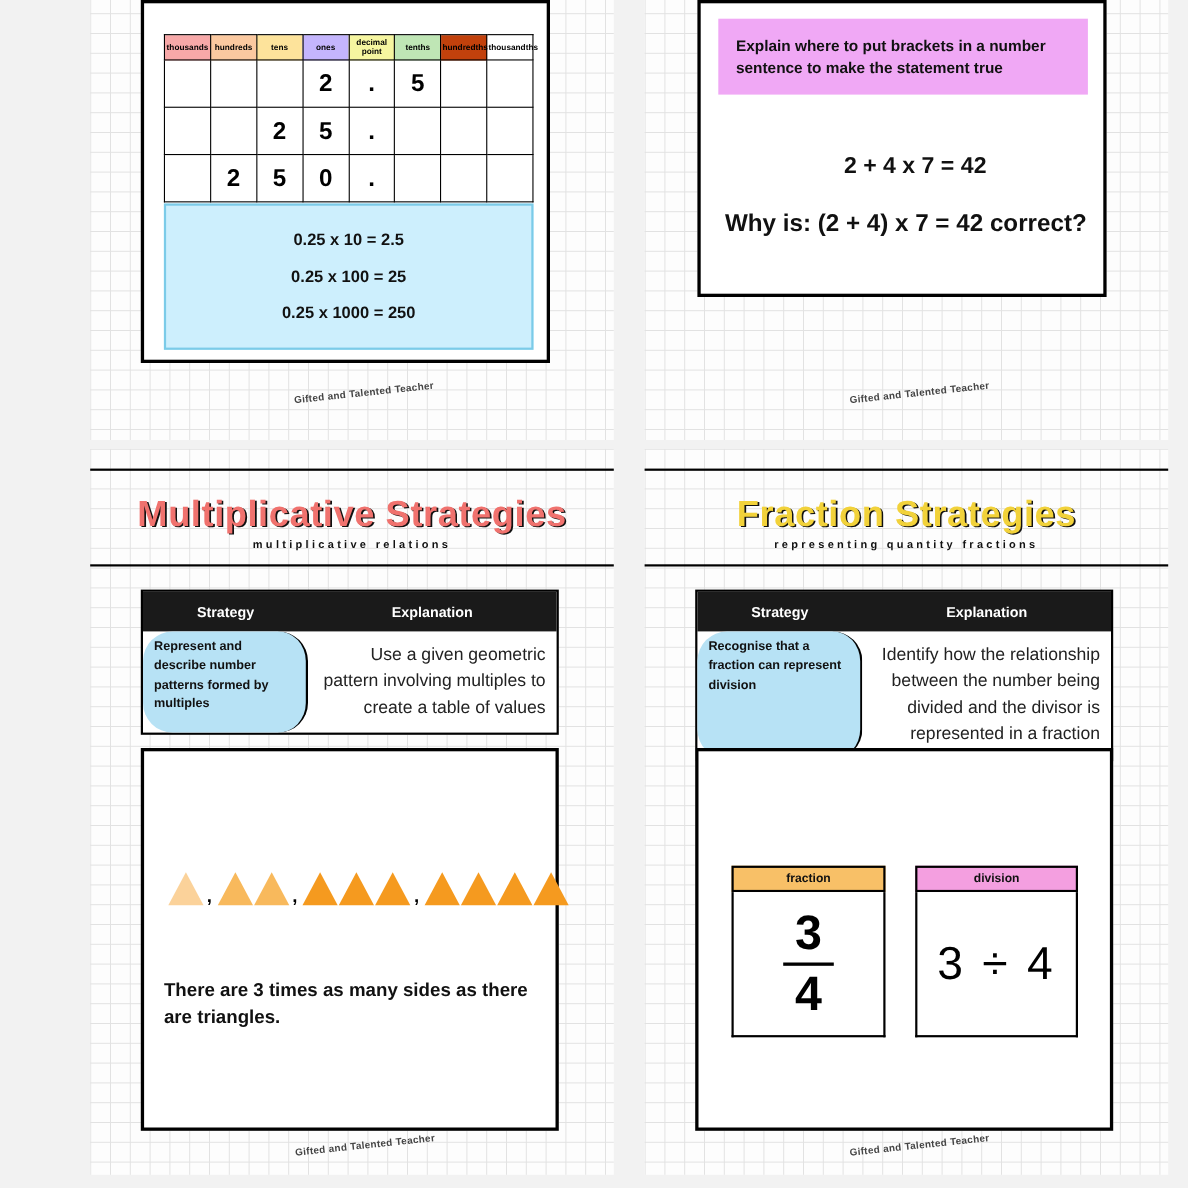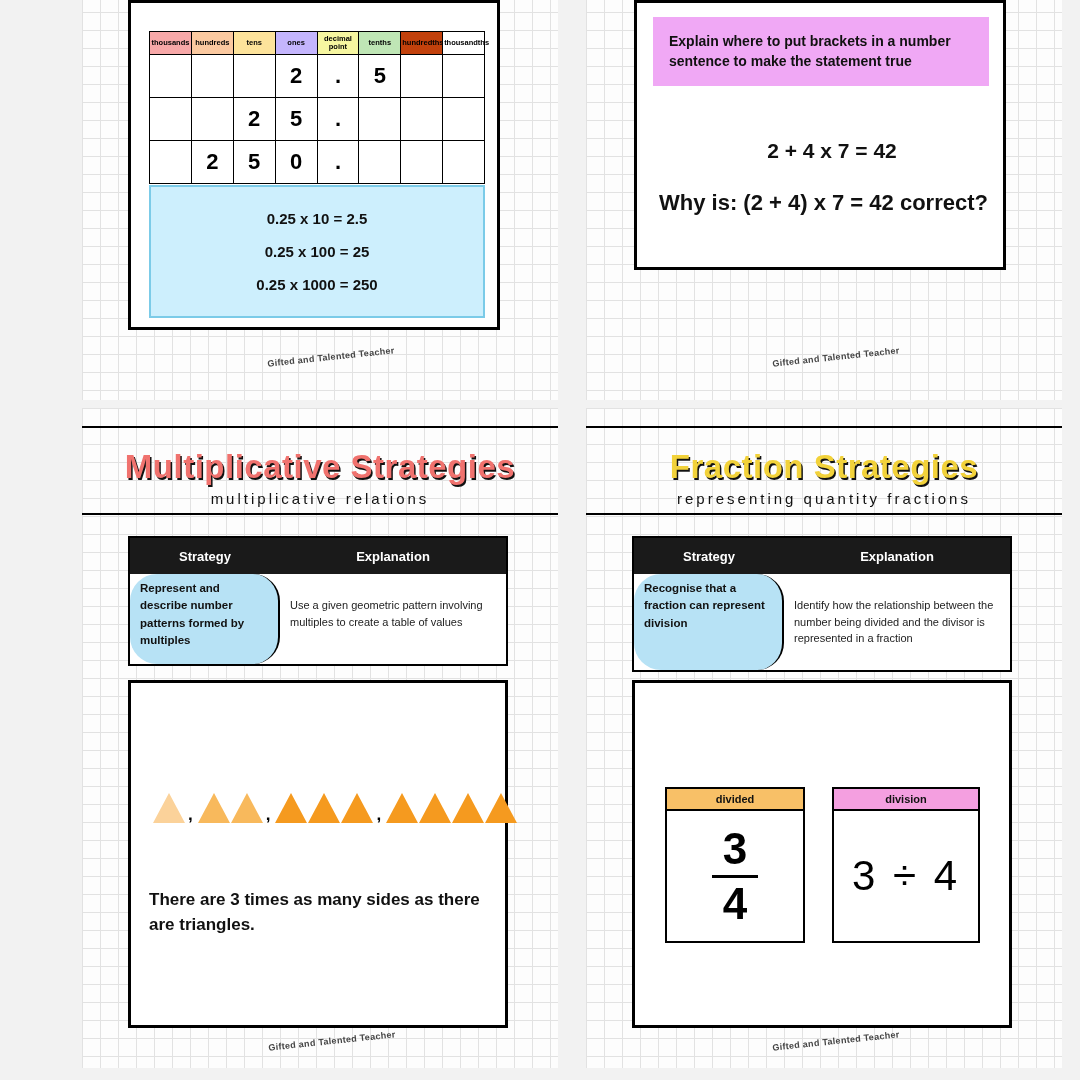--- a/index.html
+++ b/index.html
@@ -137,23 +137,23 @@
   }
   .big-title {
     font-size: 33px;
     font-weight: 800;
     letter-spacing: .5px;
     font-family: "Liberation Sans", sans-serif;
   }
   .title-red   { color: #f0726e; text-shadow: 1.5px 1.5px 0 #111; }
   .title-yellow{ color: #f2d23a; text-shadow: 1.5px 1.5px 0 #111; }
   .sub-title {
-    font-size: 15px;
+    font-size: 10px;
     letter-spacing: 3px;
-    font-weight: 400;
+    font-weight: 700;
     color: #111;
     margin-top: 4px;
   }
 
   
   .strategy {
     position: absolute;
     border: 2px solid #000;
     box-sizing: border-box;
     background: #fff;
@@ -179,26 +179,27 @@
     padding: 6px 10px;
     font-size: 11.5px;
     font-weight: 700;
     line-height: 1.5;
     color: #111;
     min-height: 90px;
     box-sizing: border-box;
     border-radius: 27px;
   }
   .strategy .body .col-b {
-    padding: 23px 10px;
-    font-size: 11px;
+    padding: 10px 10px;
+    font-size: 16px;
     line-height: 1.5;
     color: #222;
     min-height: 90px;
     box-sizing: border-box;
+    text-align: right;
   }
 
   
   .tri-row {
     position: absolute;
     left: 22px; top: 96px;
     width: 340px;
     height: 44px;
     display: flex;
     align-items: flex-end;
@@ -424,21 +425,21 @@
     </div>
     <div class="body">
       <div class="col-a">Recognise that a fraction can represent division</div>
       <div class="col-b">Identify how the relationship between the number being divided and the divisor is represented in a fraction</div>
     </div>
   </div>
 
   <div class="blackbox" style="left:46px; top:272px; width:380px; height:348px;">
 
     <div class="fd-card" style="left:30px; top:104px;">
-      <div class="fd-label orange">divided</div>
+      <div class="fd-label orange">fraction</div>
       <div class="fd-body">
         <div class="frac">
           <div class="num">3</div>
           <div class="bar"></div>
           <div class="den">4</div>
         </div>
       </div>
     </div>
 
     <div class="fd-card" style="left:197px; top:104px; width:148px;">

